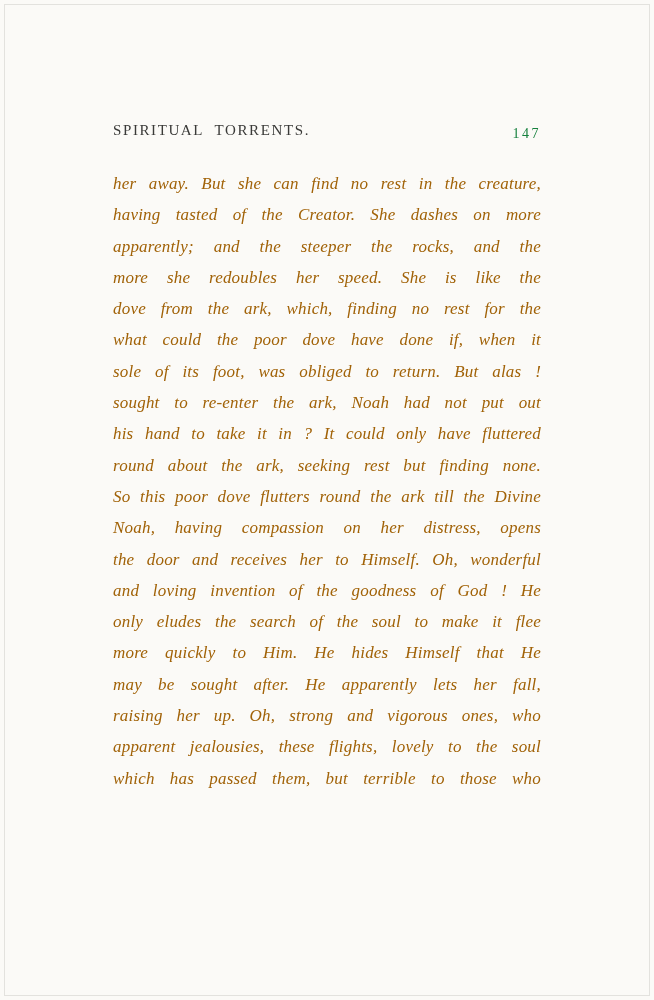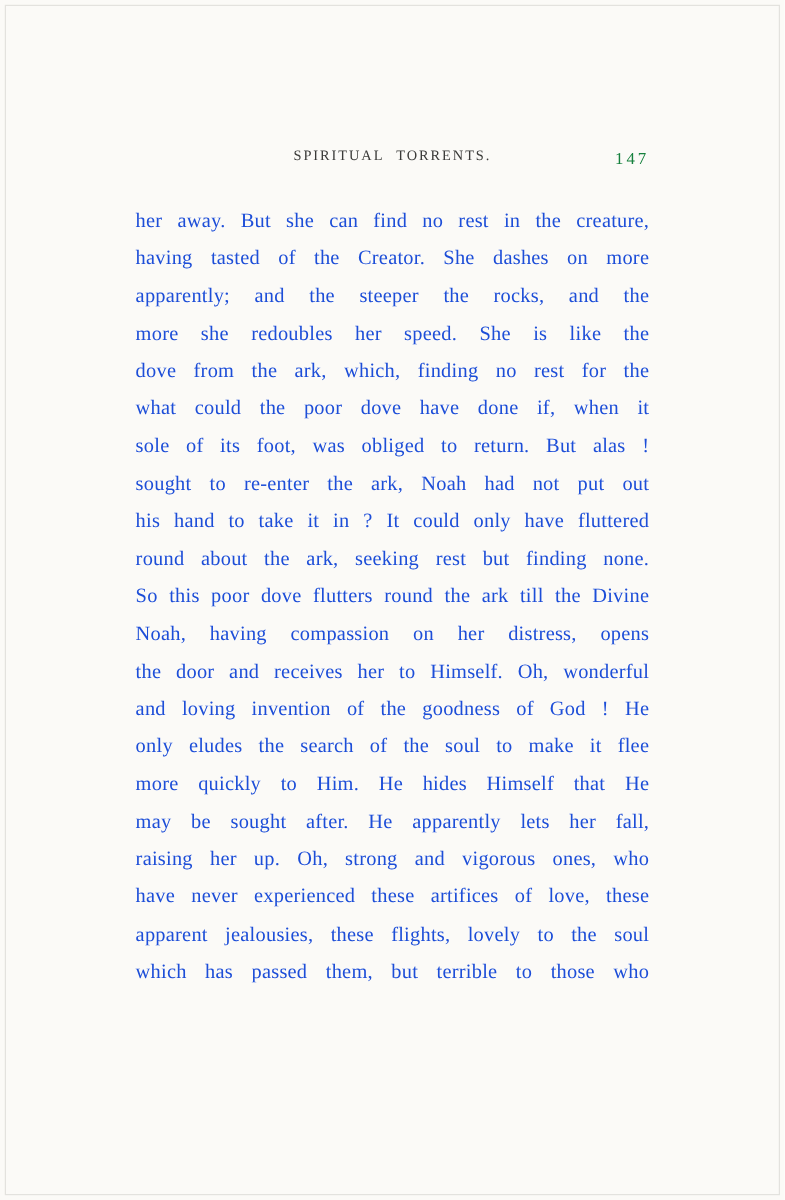--- a/index.html
+++ b/index.html
@@ -26,41 +26,41 @@
     position: relative;
     width: 428px;
     margin: 0 auto;
     padding-top: 122px;
     height: 20px;
     font-family: "Liberation Serif", "DejaVu Serif", serif;
     color: #3a3a38;
   }
   .head-title {
     display: block;
-    text-align: center;
-    font-size: 12px;
+    font-size: 15px;
     letter-spacing: 1.6px;
     word-spacing: 6px;
     font-weight: 400;
   }
   .head-page-number {
     position: absolute;
     right: 0;
     bottom: 0;
     font-size: 14px;
     letter-spacing: 2.5px;
     color: #15803d;
     text-align: right;
   }
   .body-text {
     width: 428px;
     margin: 26px auto 0 auto;
     font-family: "Liberation Serif", "DejaVu Serif", serif;
     font-size: 17px;
-    color: #1d4ed8;
+    color: #a16207;
+    font-style: italic;
   }
   .body-text .line {
     line-height: 31.3px;
     white-space: normal;
     text-align: justify;
     text-align-last: justify;
     -moz-text-align-last: justify;
     letter-spacing: 0.2px;
   }
 </style>
@@ -87,17 +87,16 @@
       <div class="line">his hand to take it in ?  It could only have fluttered</div>
       <div class="line">round about the ark, seeking rest but finding none.</div>
       <div class="line">So this poor dove flutters round the ark till the Divine</div>
       <div class="line">Noah, having compassion on her distress, opens</div>
       <div class="line">the door and receives her to Himself.  Oh, wonderful</div>
       <div class="line">and loving invention of the goodness of God !  He</div>
       <div class="line">only eludes the search of the soul to make it flee</div>
       <div class="line">more quickly to Him.  He hides Himself that He</div>
       <div class="line">may be sought after.  He apparently lets her fall,</div>
       <div class="line">raising her up.  Oh, strong and vigorous ones, who</div>
-      <div class="line">have never experienced these artifices of love, these</div>
       <div class="line">apparent jealousies, these flights, lovely to the soul</div>
       <div class="line">which has passed them, but terrible to those who</div>
     </div>
 </div>
 
 </body></html>

